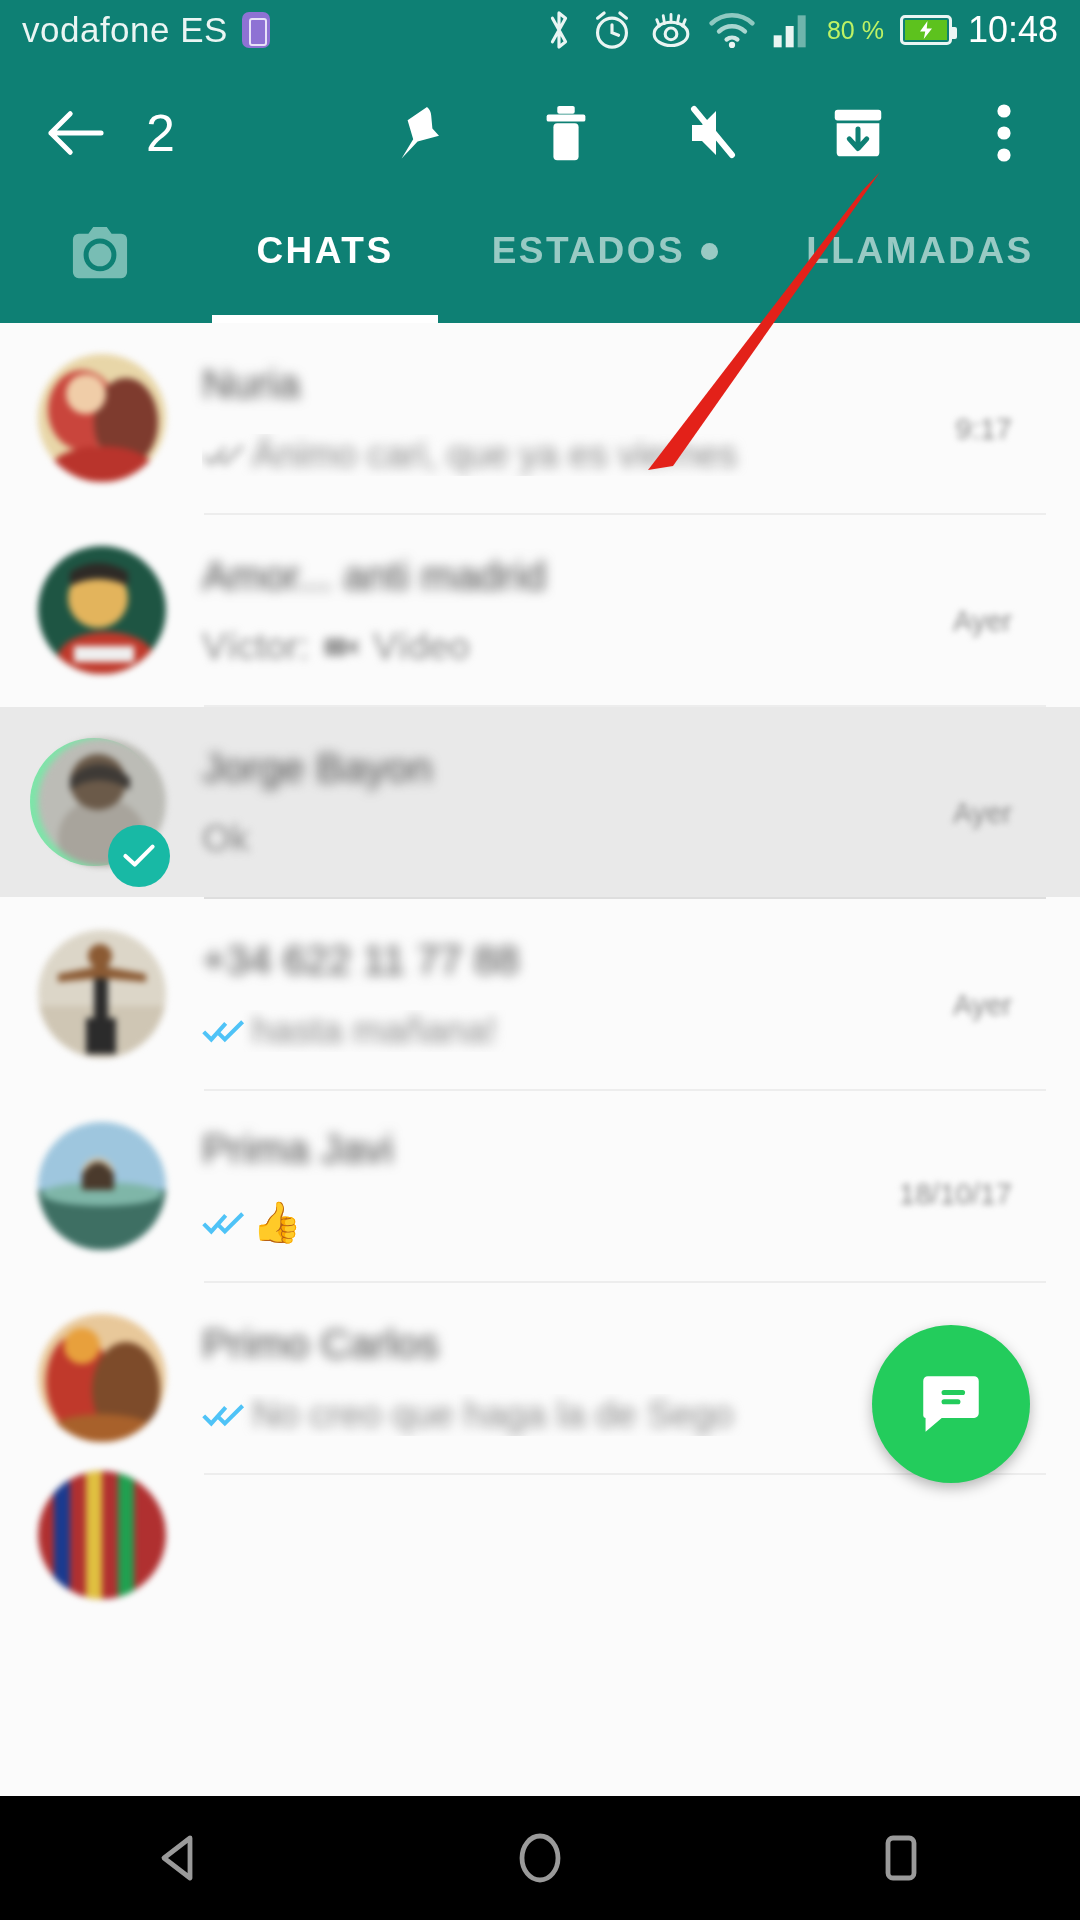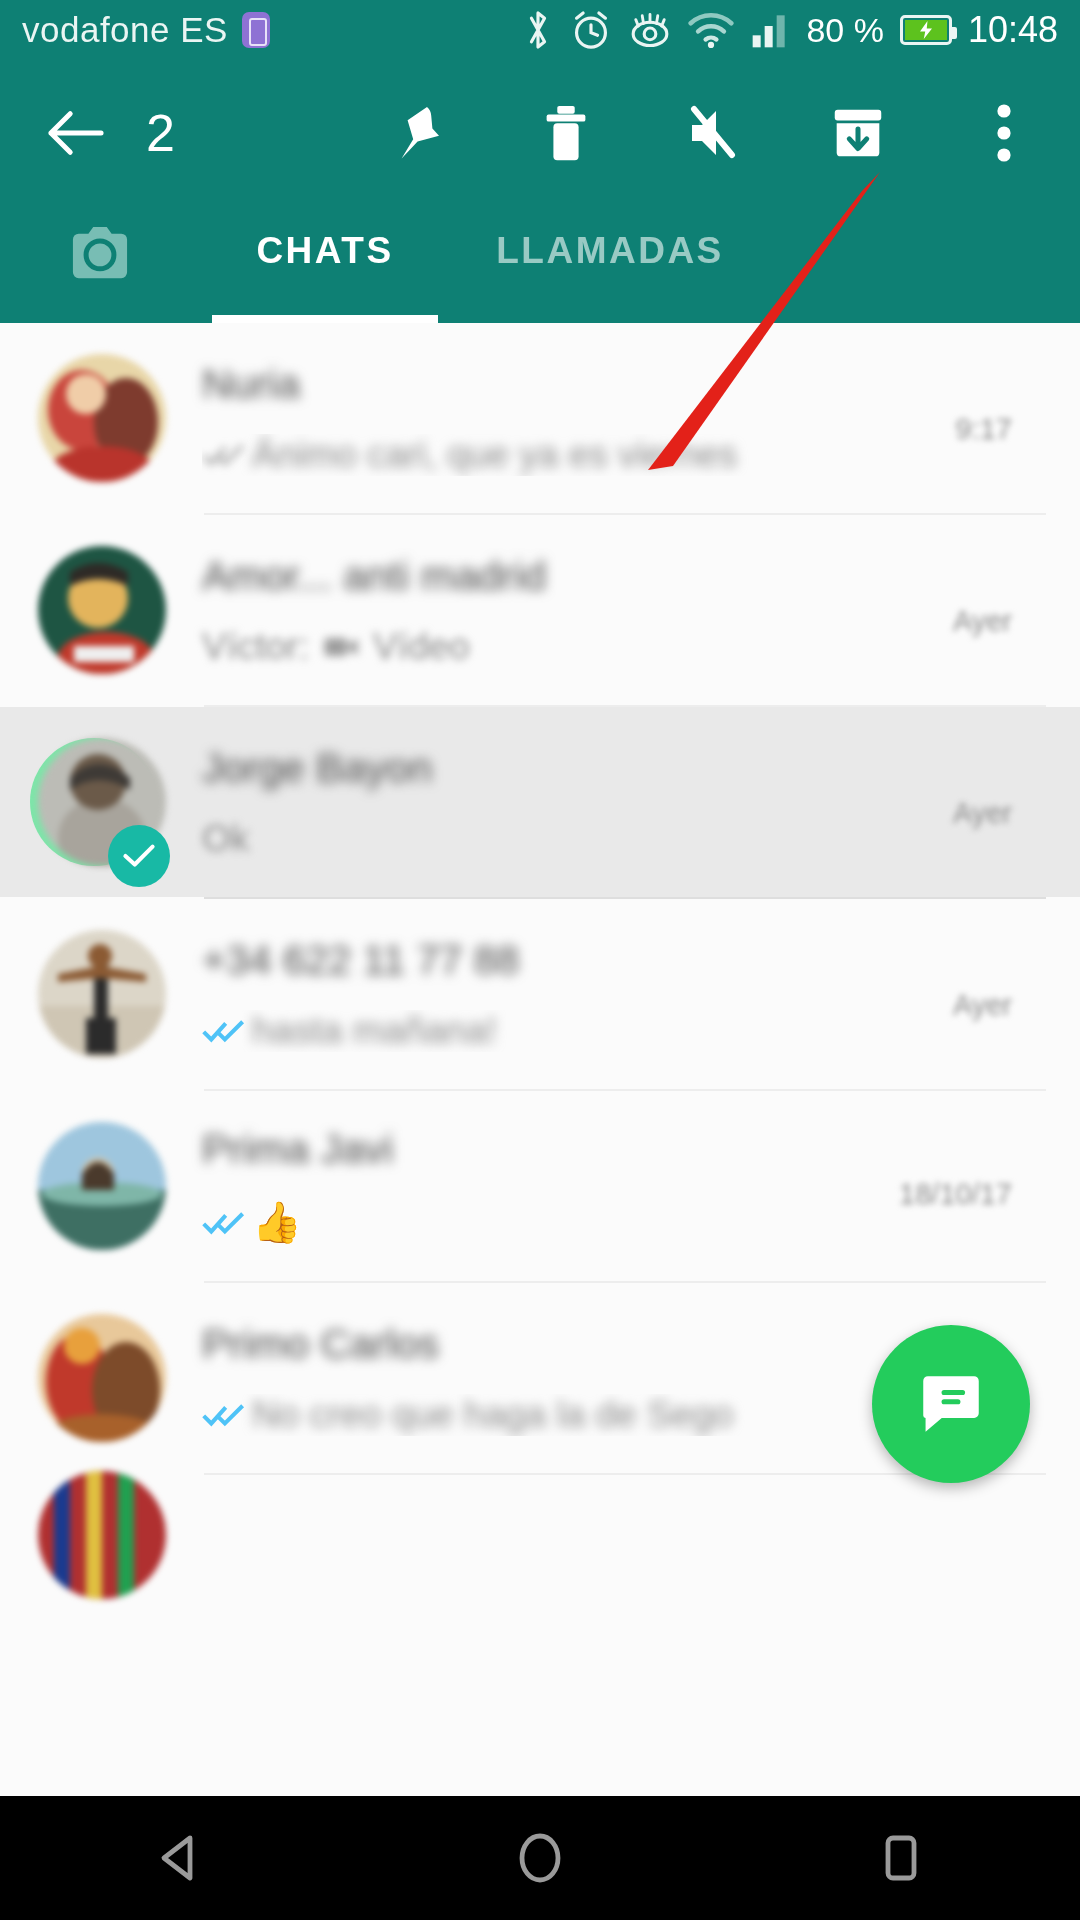--- a/index.html
+++ b/index.html
@@ -21,21 +21,21 @@
   .sim-badge{
     width:28px; height:36px; border-radius:7px; background:#8E72D4;
     margin-left:14px; position:relative; display:inline-block;
   }
   .sim-badge:after{
     content:""; position:absolute; left:7px; top:6px; width:14px; height:24px;
     border:2px solid #E8E2F8; border-radius:3px;
   }
   .status-right{ margin-left:auto; display:flex; align-items:center; gap:16px; }
   .sb-icon{ display:flex; align-items:center; justify-content:center; }
-  .sb-text{ font-size:34px; color:#ffffff; }
+  .sb-text{ font-size:25px; color:#bef264; }
   .batt{
     width:52px; height:30px; border:3px solid #EAF5F3; border-radius:5px;
     position:relative; display:flex; align-items:center; justify-content:center;
   }
   .batt:after{
     content:""; position:absolute; right:-8px; top:9px; width:5px; height:12px;
     background:#EAF5F3; border-radius:0 2px 2px 0;
   }
   .batt-fill{ position:absolute; left:2px; top:2px; bottom:2px; width:42px; background:#5DC21E; }
   .clock{ font-size:36px; color:#FFFFFF; }
@@ -247,20 +247,24 @@
 <div class="tabs">
   <div class="tab-cam">
     <svg width="66" height="58" viewBox="0 0 34 30">
       <path d="M3 8 A3 3 0 0 1 6 5 L11 5 L13.5 1.5 L20.5 1.5 L23 5 L28 5 A3 3 0 0 1 31 8 L31 25 A3 3 0 0 1 28 28 L6 28 A3 3 0 0 1 3 25 Z" fill="#78BDB4"></path>
       <circle cx="17" cy="16" r="7.2" fill="none" stroke="#0E8074" stroke-width="2.6"></circle>
     </svg>
   </div>
   <div class="tab tab-chats active">
     <span>CHATS</span>
     <span class="tab-underline"></span>
+  </div>
+  <div class="tab tab-estados">
+    <span>ESTADOS</span>
+    <span class="estados-dot"></span>
   </div>
   <div class="tab tab-llamadas">
     <span>LLAMADAS</span>
   </div>
 </div>
 
 <div class="list">
 
   <div class="row">
     <div class="avatar">

